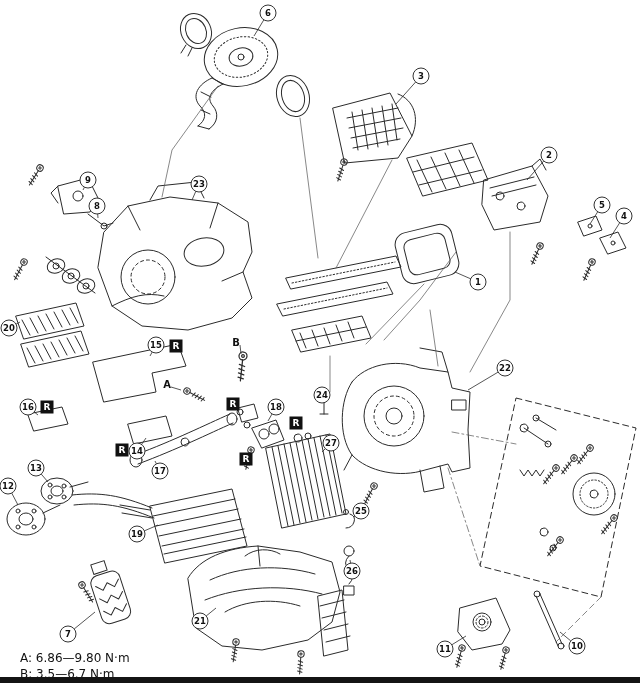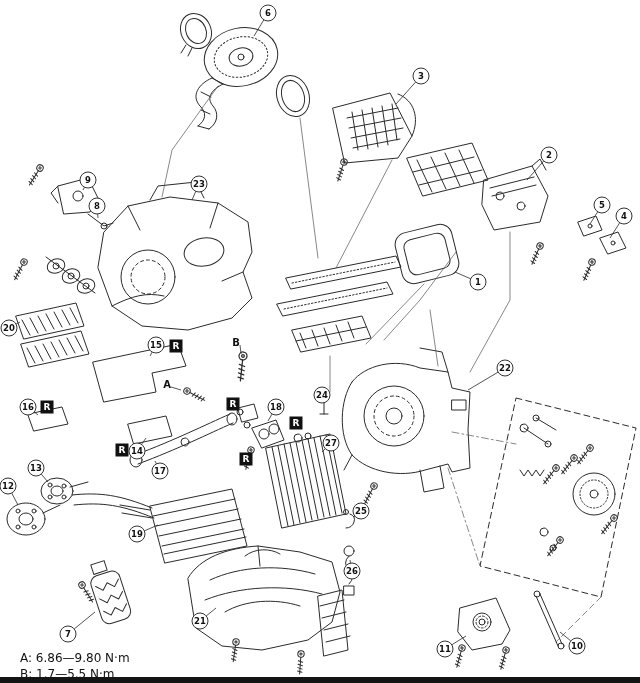--- a/index.html
+++ b/index.html
@@ -524,17 +524,17 @@
         <text x="167" y="384" dy="0.35em" text-anchor="middle" class="bolt-letter">A</text>
       </g>
       <g>
         <line x1="240" y1="345" x2="241" y2="354" stroke="#2b2b2b" stroke-width="0.8"></line>
         <text x="236" y="342" dy="0.35em" text-anchor="middle" class="bolt-letter">B</text>
       </g>
     </svg>
 
   <div id="footer-notes">
     <div>A: 6.86—9.80 N·m</div>
-    <div>B: 1.7—5.5 N·m</div>
+    <div>B: 3.5—6.7 N·m</div>
   </div>
 
   <div id="bottom-bar"></div>
 </div>
 
 </body></html>

